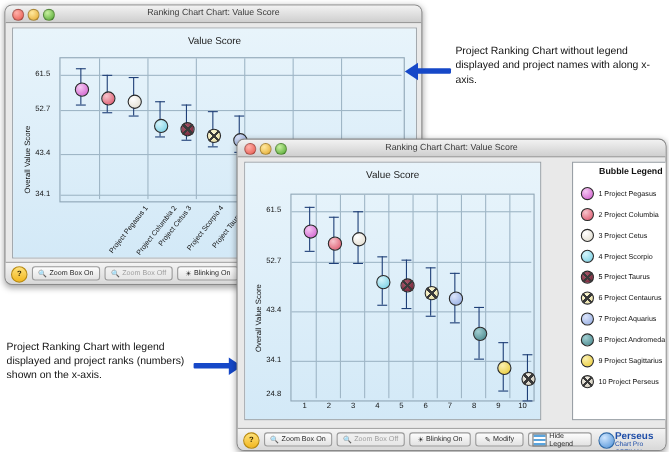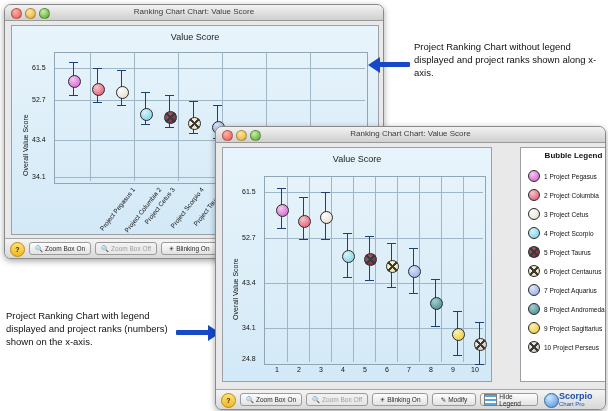--- a/index.html
+++ b/index.html
@@ -229,21 +229,21 @@
       <span class="legendicon" style="position:relative;left:0;top:0;"></span>
       <span>Show Legend</span>
     </div>
   </div>
 </div>
 
 <div class="arrow" style="left:368px;top:62px;width:42px;">
   <div class="shaft" style="left:8px;top:0;width:34px;"></div>
   <div class="head" style="left:0;top:-5.5px;border-right:12px solid #1648c8;"></div>
 </div>
-<div class="callout" style="left:414px;top:40px;width:190px;">Project Ranking Chart without legend displayed and project ranks shown along x-axis.</div>
+<div class="callout" style="left:414px;top:40px;width:190px;">Project Ranking Chart without legend displayed and project names with along x-axis.</div>
 
 <div class="callout" style="left:6px;top:309px;width:165px;">Project Ranking Chart with legend displayed and project ranks (numbers) shown on the x-axis.</div>
 <div class="arrow" style="left:176px;top:330px;width:44px;">
   <div class="shaft" style="left:0;top:0;width:34px;"></div>
   <div class="head" style="left:32px;top:-5.5px;border-left:12px solid #1648c8;"></div>
 </div>
 
 <div class="win" id="win-front" style="left:215px;top:126px;width:389px;height:282px;">
   <div class="titlebar">
     <div class="tl">
@@ -404,17 +404,17 @@
     <div class="tbtn" style="left:216px;width:44px;">
       <span>✎</span>
       <span>Modify</span>
     </div>
     <div class="tbtn" style="left:264px;width:58px;">
       <span class="legendicon" style="position:relative;left:0;top:0;"></span>
       <span>Hide Legend</span>
     </div>
     <div class="bubblemark" style="left:328px;top:3px;"></div>
     <div class="brand" style="left:343px;top:2px;">
-      <div class="b1">Scorpio</div>
+      <div class="b1">Perseus</div>
       <div class="b2">Chart Pro OPTIMAL</div>
     </div>
   </div>
 </div>
 
 </body></html>

